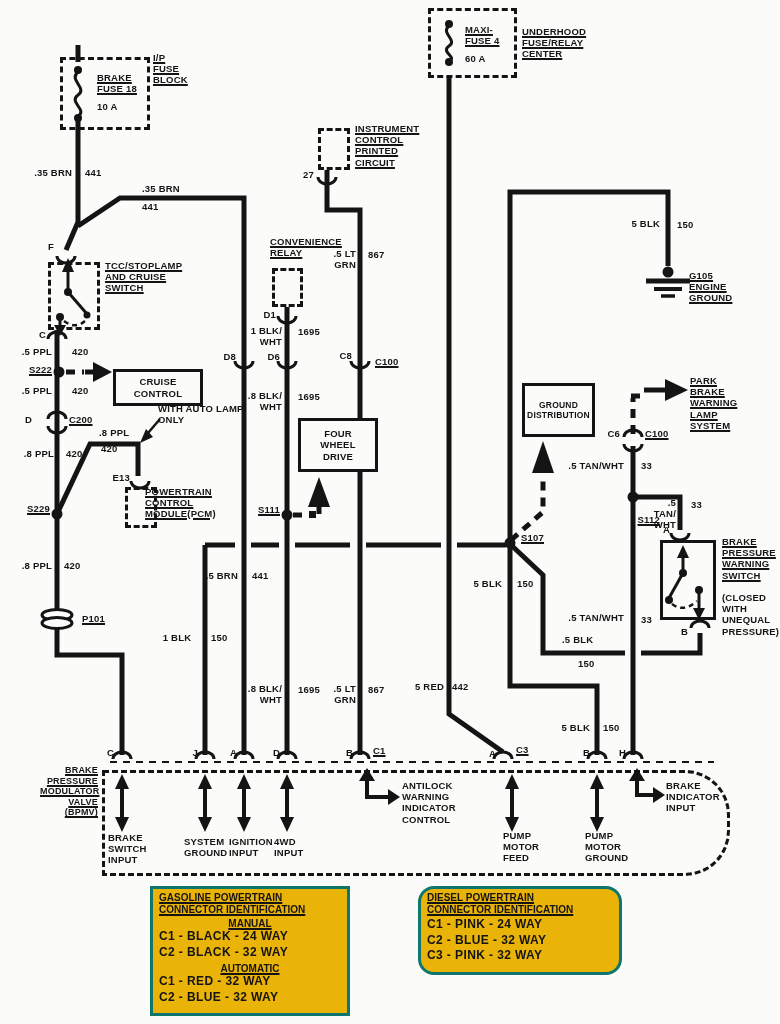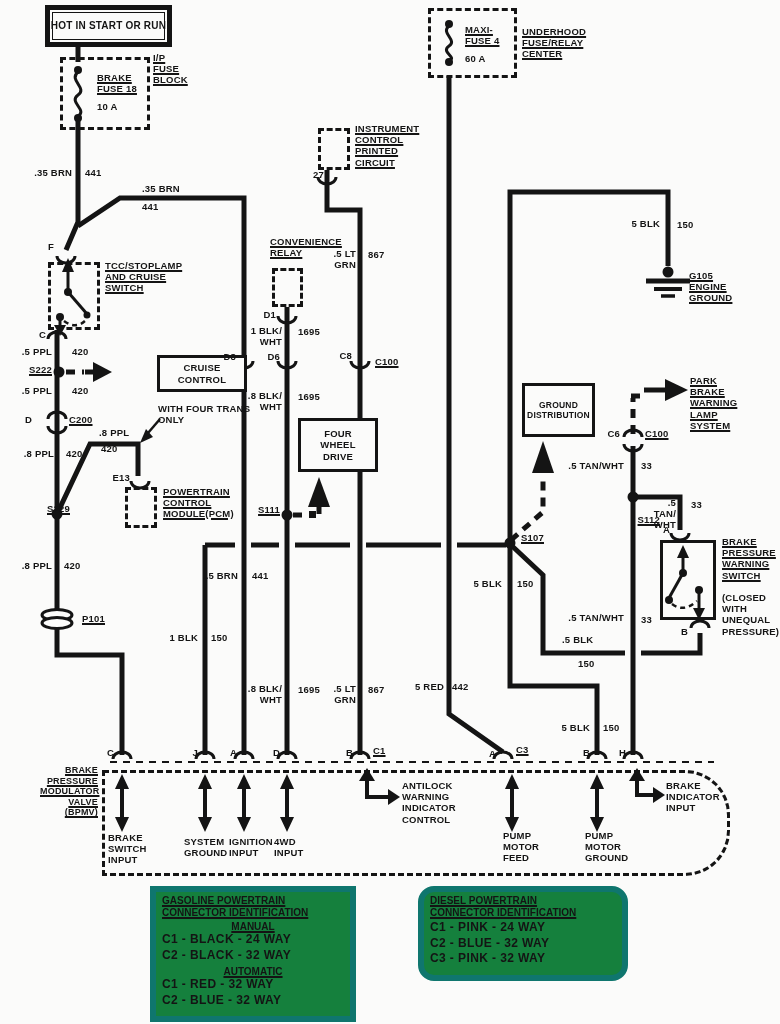--- a/index.html
+++ b/index.html
@@ -12,21 +12,21 @@
   .r{text-align:right;}
   .c{text-align:center;}
   .dbox{position:absolute;z-index:2;border:3.5px dashed #141414;background:transparent;}
   .sbox{position:absolute;z-index:2;border:3px solid #141414;background:#fbfbfa;
         display:flex;align-items:center;justify-content:center;}
   .sbox .lbl{position:static;}
   #hot-box{position:absolute;z-index:2;border:5px solid #141414;background:#fbfbfa;
            display:flex;align-items:stretch;}
   #hot-inner{flex:1;margin:2px;border:1.5px solid #141414;display:flex;
              align-items:center;justify-content:center;}
-  .tbl{position:absolute;z-index:3;border:6px solid #0f766e;background:#15803d;
+  .tbl{position:absolute;z-index:3;border:3px solid #0f766e;background:#eab308;
        padding:3px 6px 8px 6px;font-weight:700;}
   .tbl .t{font-size:10px;line-height:1.15;white-space:pre-line;text-decoration:underline;
           text-decoration-thickness:1.5px;}
   .tbl .h{font-size:10px;text-align:center;text-decoration:underline;
           text-decoration-thickness:1.5px;margin-top:3px;}
   .tbl .row{font-size:12px;line-height:1.3;letter-spacing:.4px;}
 </style>
 </head>
 <body>
 
@@ -201,32 +201,27 @@
       <polygon points="388,789 388,805 400,797" stroke="none"></polygon>
     </g>
     <g>
       <path d="M637,779 V795 H653" stroke-width="4" fill="none"></path>
       <polygon points="629,781 645,781 637,768" stroke="none"></polygon>
       <polygon points="653,787 653,803 665,795" stroke="none"></polygon>
     </g>
   </g>
 </svg>
 
-<div id="hot-box" style="left:45px;top:5px;width:117px;height:32px;">
-  <div id="hot-inner">
-    <div class="lbl" style="font-size:10px;">HOT IN START OR RUN</div>
-  </div>
-</div>
 <div class="dbox" style="left:60px;top:57px;width:84px;height:67px;"></div>
 <div class="dbox" style="left:428px;top:8px;width:83px;height:64px;"></div>
 <div class="dbox" style="left:318px;top:128px;width:26px;height:36px;"></div>
 <div class="dbox" style="left:272px;top:268px;width:25px;height:33px;"></div>
 <div class="dbox" style="left:48px;top:262px;width:46px;height:62px;"></div>
 <div class="dbox" style="left:125px;top:487px;width:26px;height:35px;"></div>
-<div class="sbox" style="left:113px;top:355px;width:84px;height:31px;margin-left:44px;">
+<div class="sbox" style="left:113px;top:369px;width:84px;height:31px;">
   <div class="lbl c">CRUISE
 CONTROL</div>
 </div>
 <div class="sbox" style="left:298px;top:418px;width:74px;height:48px;">
   <div class="lbl c">FOUR
 WHEEL
 DRIVE</div>
 </div>
 <div class="sbox" style="left:522px;top:383px;width:67px;height:48px;">
   <div class="lbl c" style="font-size:8.5px;">GROUND
@@ -250,21 +245,21 @@
 
 <div class="lbl r" style="left:30px;top:167px;width:42px;">.35 BRN</div>
 <div class="lbl" style="left:85px;top:167px;">441</div>
 <div class="lbl" style="left:142px;top:183px;">.35 BRN</div>
 <div class="lbl" style="left:142px;top:201px;">441</div>
 
 <div class="lbl u" style="left:355px;top:123px;">INSTRUMENT
 CONTROL
 PRINTED
 CIRCUIT</div>
-<div class="lbl r" style="left:308px;top:169px;width:16px;">27</div>
+<div class="lbl r" style="left:298px;top:169px;width:16px;">27</div>
 <div class="lbl r" style="left:326px;top:248px;width:30px;">.5 LT
 GRN</div>
 <div class="lbl" style="left:368px;top:249px;">867</div>
 
 <div class="lbl u" style="left:270px;top:236px;">CONVENIENCE
 RELAY</div>
 <div class="lbl r" style="left:258px;top:309px;width:18px;">D1</div>
 <div class="lbl r" style="left:244px;top:325px;width:38px;">1 BLK/
 WHT</div>
 <div class="lbl" style="left:298px;top:326px;">1695</div>
@@ -279,40 +274,40 @@
 <div class="lbl u r" style="left:22px;top:364px;width:30px;">S222</div>
 <div class="lbl r" style="left:12px;top:385px;width:40px;">.5 PPL</div>
 <div class="lbl" style="left:72px;top:385px;">420</div>
 
 <div class="lbl r" style="left:18px;top:414px;width:14px;">D</div>
 <div class="lbl u" style="left:69px;top:414px;">C200</div>
 <div class="lbl r" style="left:12px;top:448px;width:42px;">.8 PPL</div>
 <div class="lbl" style="left:66px;top:448px;">420</div>
 <div class="lbl" style="left:99px;top:427px;">.8 PPL</div>
 <div class="lbl" style="left:101px;top:443px;">420</div>
-<div class="lbl" style="left:158px;top:403px;">WITH FOUR TRANS
+<div class="lbl" style="left:158px;top:403px;">WITH AUTO LAMP
 ONLY</div>
 <div class="lbl r" style="left:104px;top:472px;width:26px;">E13</div>
-<div class="lbl u" style="left:163px;top:486px;">POWERTRAIN
+<div class="lbl u" style="left:145px;top:486px;">POWERTRAIN
 CONTROL
 MODULE(PCM)</div>
-<div class="lbl u r" style="left:20px;top:503px;width:30px;margin-left:20px;">S229</div>
+<div class="lbl u r" style="left:20px;top:503px;width:30px;">S229</div>
 
 <div class="lbl r" style="left:214px;top:351px;width:22px;">D8</div>
 <div class="lbl r" style="left:258px;top:351px;width:22px;">D6</div>
 <div class="lbl r" style="left:334px;top:350px;width:18px;">C8</div>
 <div class="lbl u" style="left:375px;top:356px;">C100</div>
 <div class="lbl r" style="left:244px;top:390px;width:38px;">.8 BLK/
 WHT</div>
 <div class="lbl" style="left:298px;top:391px;">1695</div>
 <div class="lbl u r" style="left:250px;top:504px;width:30px;">S111</div>
 
 <div class="lbl r" style="left:200px;top:570px;width:38px;">.5 BRN</div>
 <div class="lbl" style="left:252px;top:570px;">441</div>
-<div class="lbl r" style="left:156px;top:632px;width:42px;">1 BLK</div>
+<div class="lbl r" style="left:156px;top:632px;width:42px;text-align:center;">1 BLK</div>
 <div class="lbl" style="left:211px;top:632px;">150</div>
 <div class="lbl r" style="left:10px;top:560px;width:42px;">.8 PPL</div>
 <div class="lbl" style="left:64px;top:560px;">420</div>
 <div class="lbl u" style="left:82px;top:613px;">P101</div>
 
 <div class="lbl r" style="left:244px;top:683px;width:38px;">.8 BLK/
 WHT</div>
 <div class="lbl" style="left:298px;top:684px;">1695</div>
 <div class="lbl r" style="left:326px;top:683px;width:30px;">.5 LT
 GRN</div>

